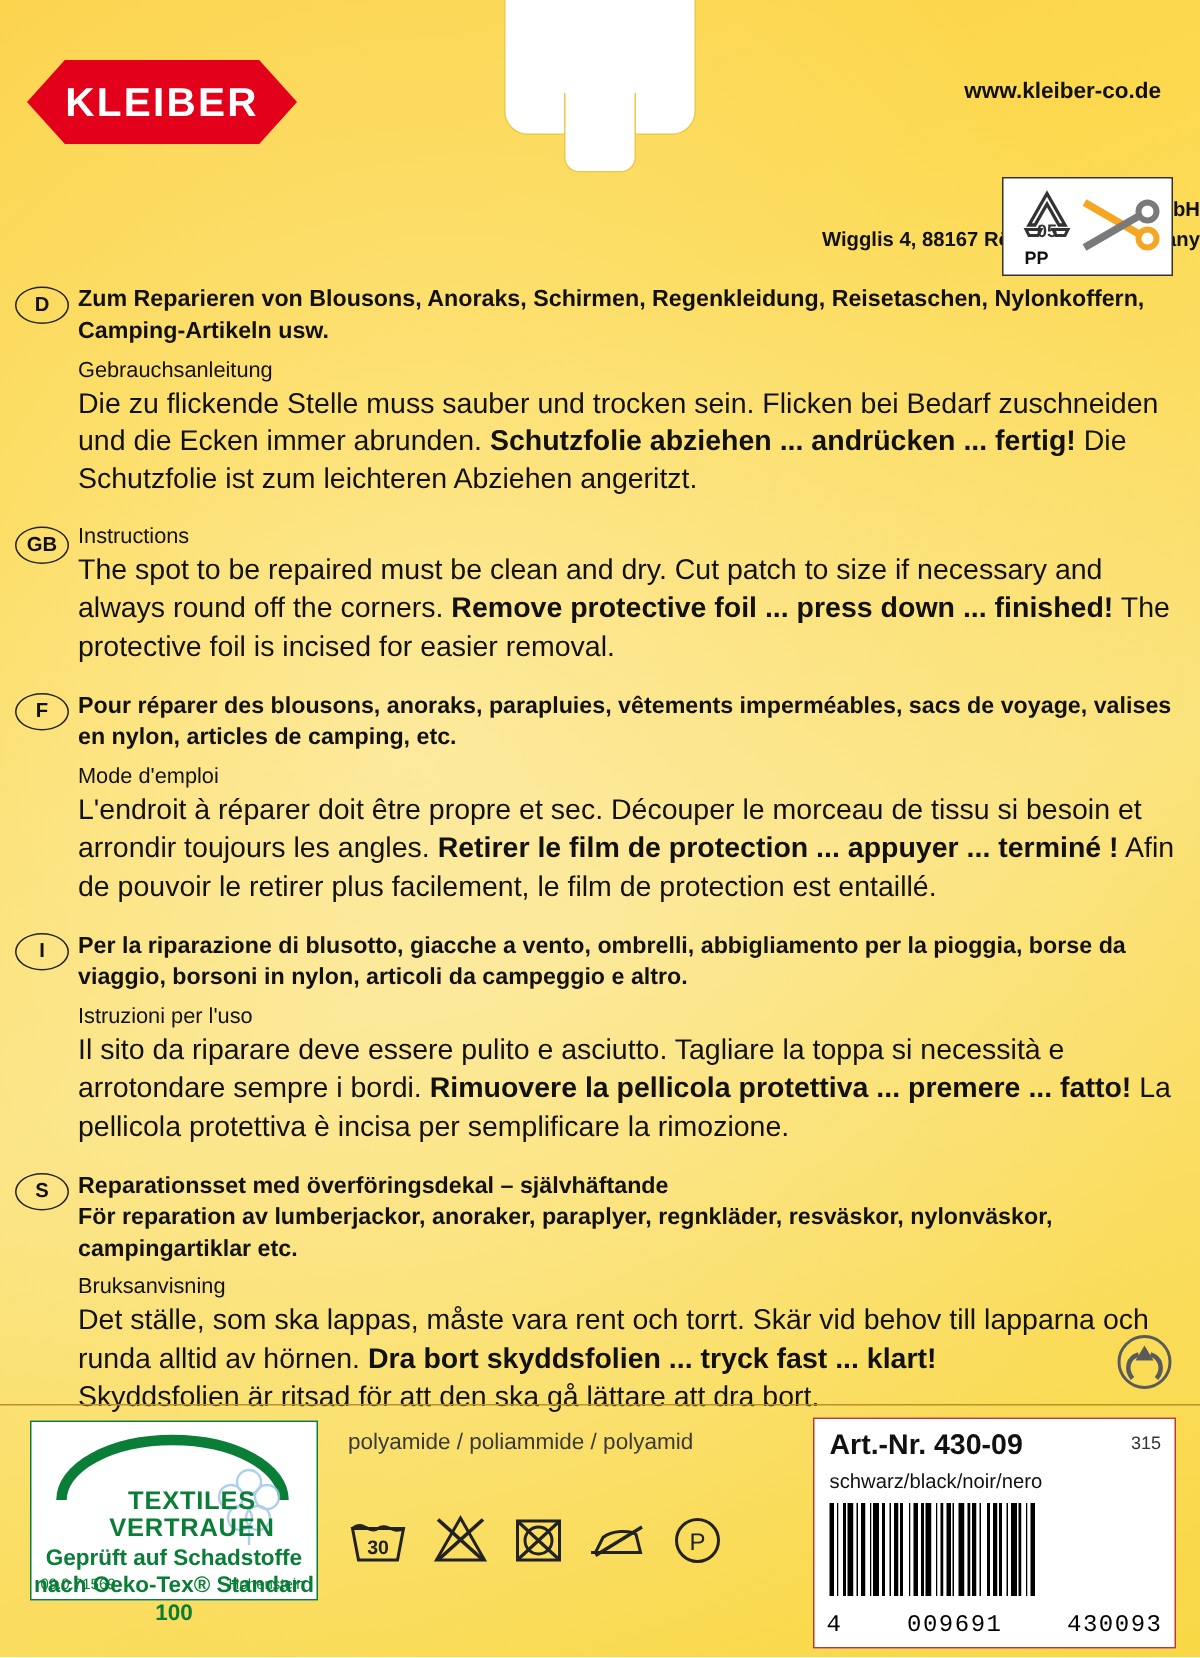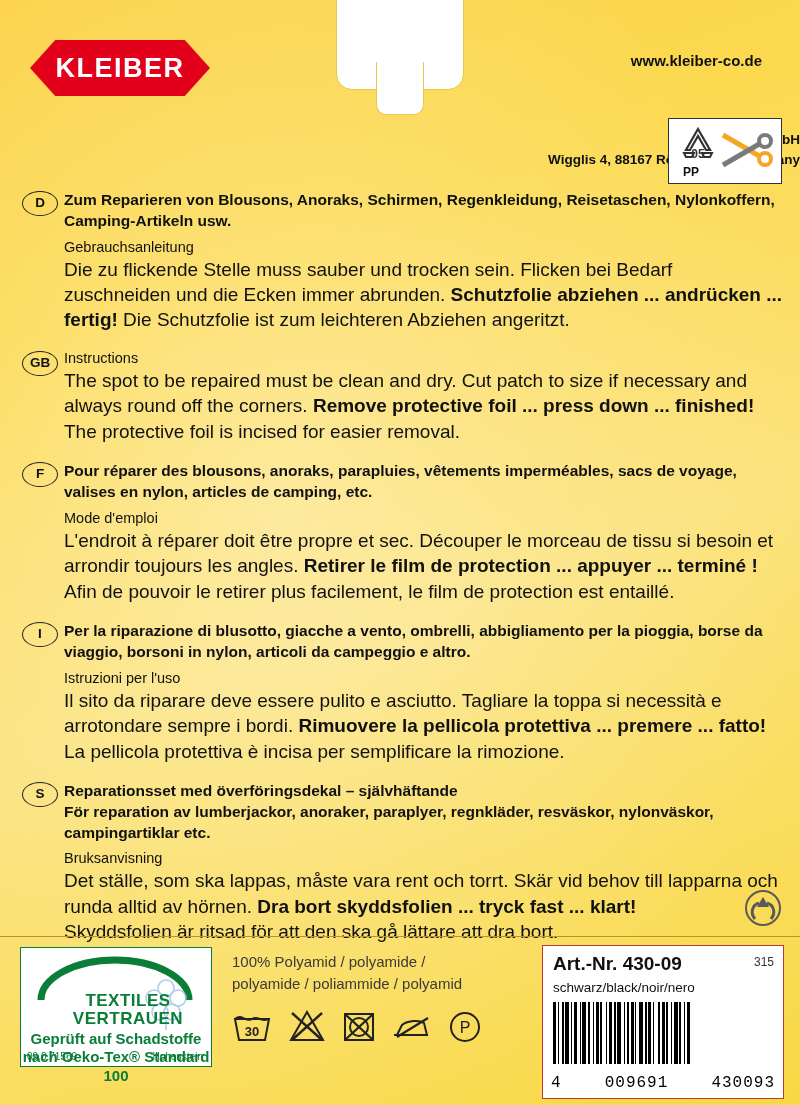--- a/index.html
+++ b/index.html
@@ -21,21 +21,21 @@
   .page::after {
     content: "";
     position: absolute;
     inset: 0;
     background: radial-gradient(ellipse at 35% 45%, rgba(255,255,255,0.35) 0%, rgba(255,255,255,0.12) 45%, rgba(255,255,255,0) 75%);
     pointer-events: none;
   }
   .inner {
     position: relative;
     z-index: 2;
-    padding: 0 16px;
+    padding: 0 4px;
   }
 
   
   .header {
     position: relative;
     height: 128px;
   }
   .logo {
     position: absolute;
     left: 14px;
@@ -445,21 +445,20 @@
       </div>
       <div class="oeko-t2">
         <div>Geprüft auf Schadstoffe</div>
         <div>nach Oeko-Tex® Standard 100</div>
       </div>
       <div class="oeko-t3">09.0.71569</div>
       <div class="oeko-t4">Hohenstein</div>
     </div>
 
     <div class="material">
-      <div>100% Polyamid / polyamide /</div>
       <div>polyamide / poliammide / polyamid</div>
     </div>
 
     <div class="care-icons">
       <svg width="40" height="34" viewBox="0 0 40 34">
         <path d="M3 10 L37 10 L33 31 L7 31 Z" fill="none" stroke="#222" stroke-width="2"></path>
         <path d="M3 10 C10 4 14 14 20 10 C26 6 30 14 37 10" fill="none" stroke="#222" stroke-width="2"></path>
         <text x="20" y="27" font-size="13" font-family="Liberation Sans, sans-serif" text-anchor="middle" fill="#222" font-weight="bold">30</text>
       </svg>
       <svg width="38" height="34" viewBox="0 0 38 34">

